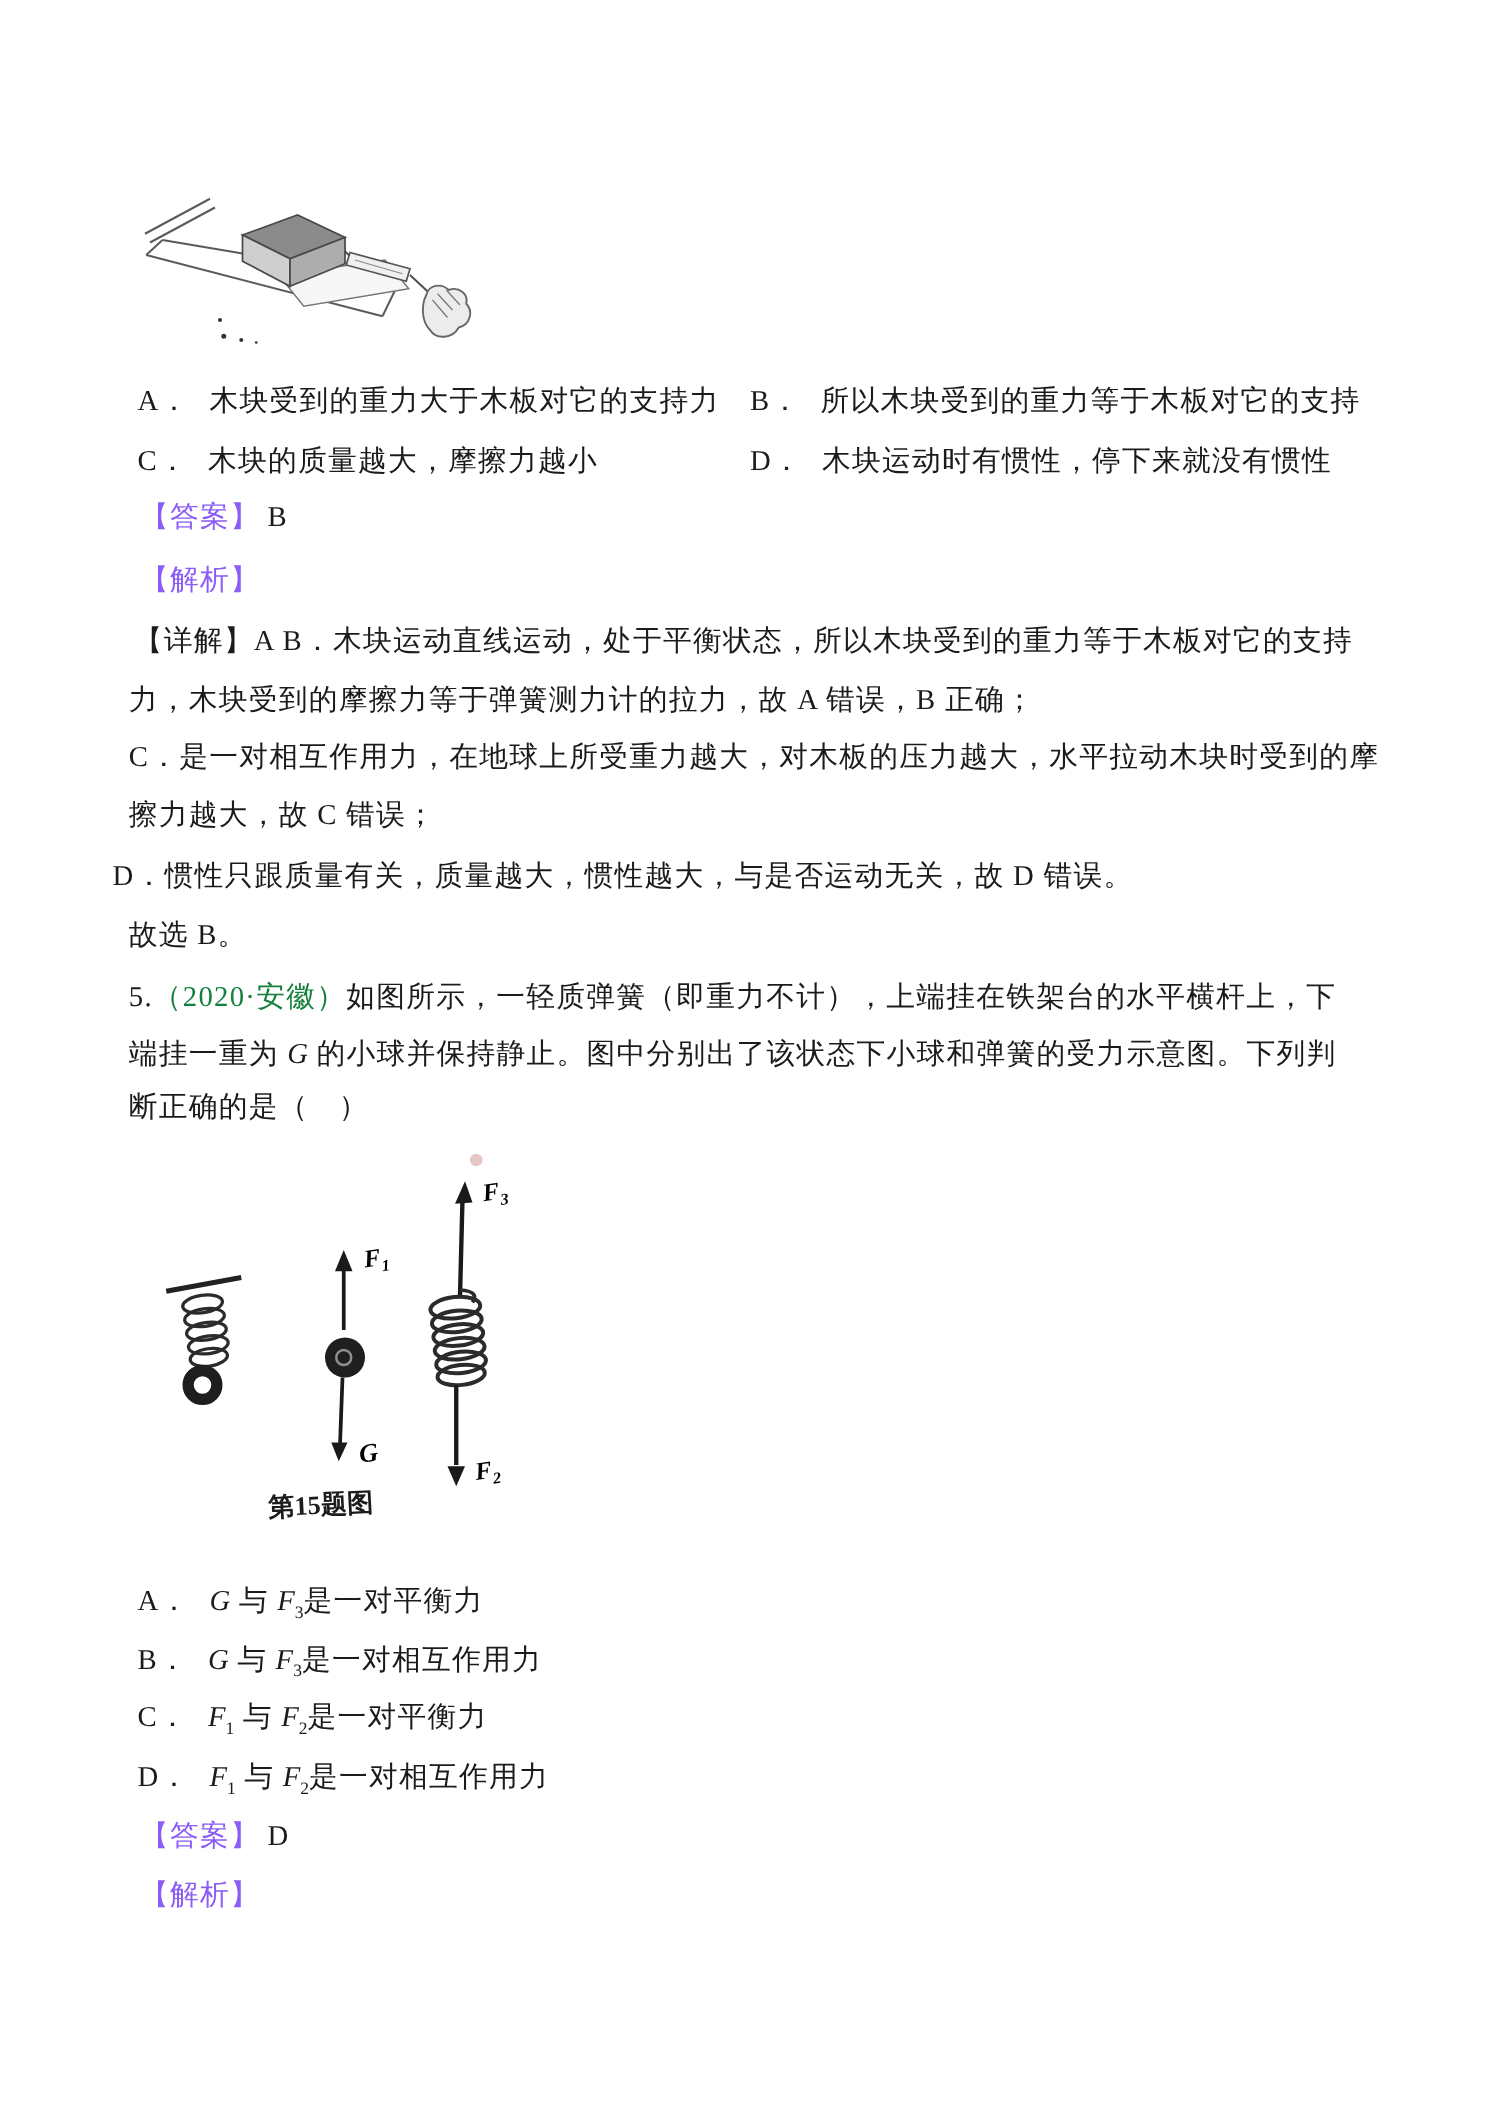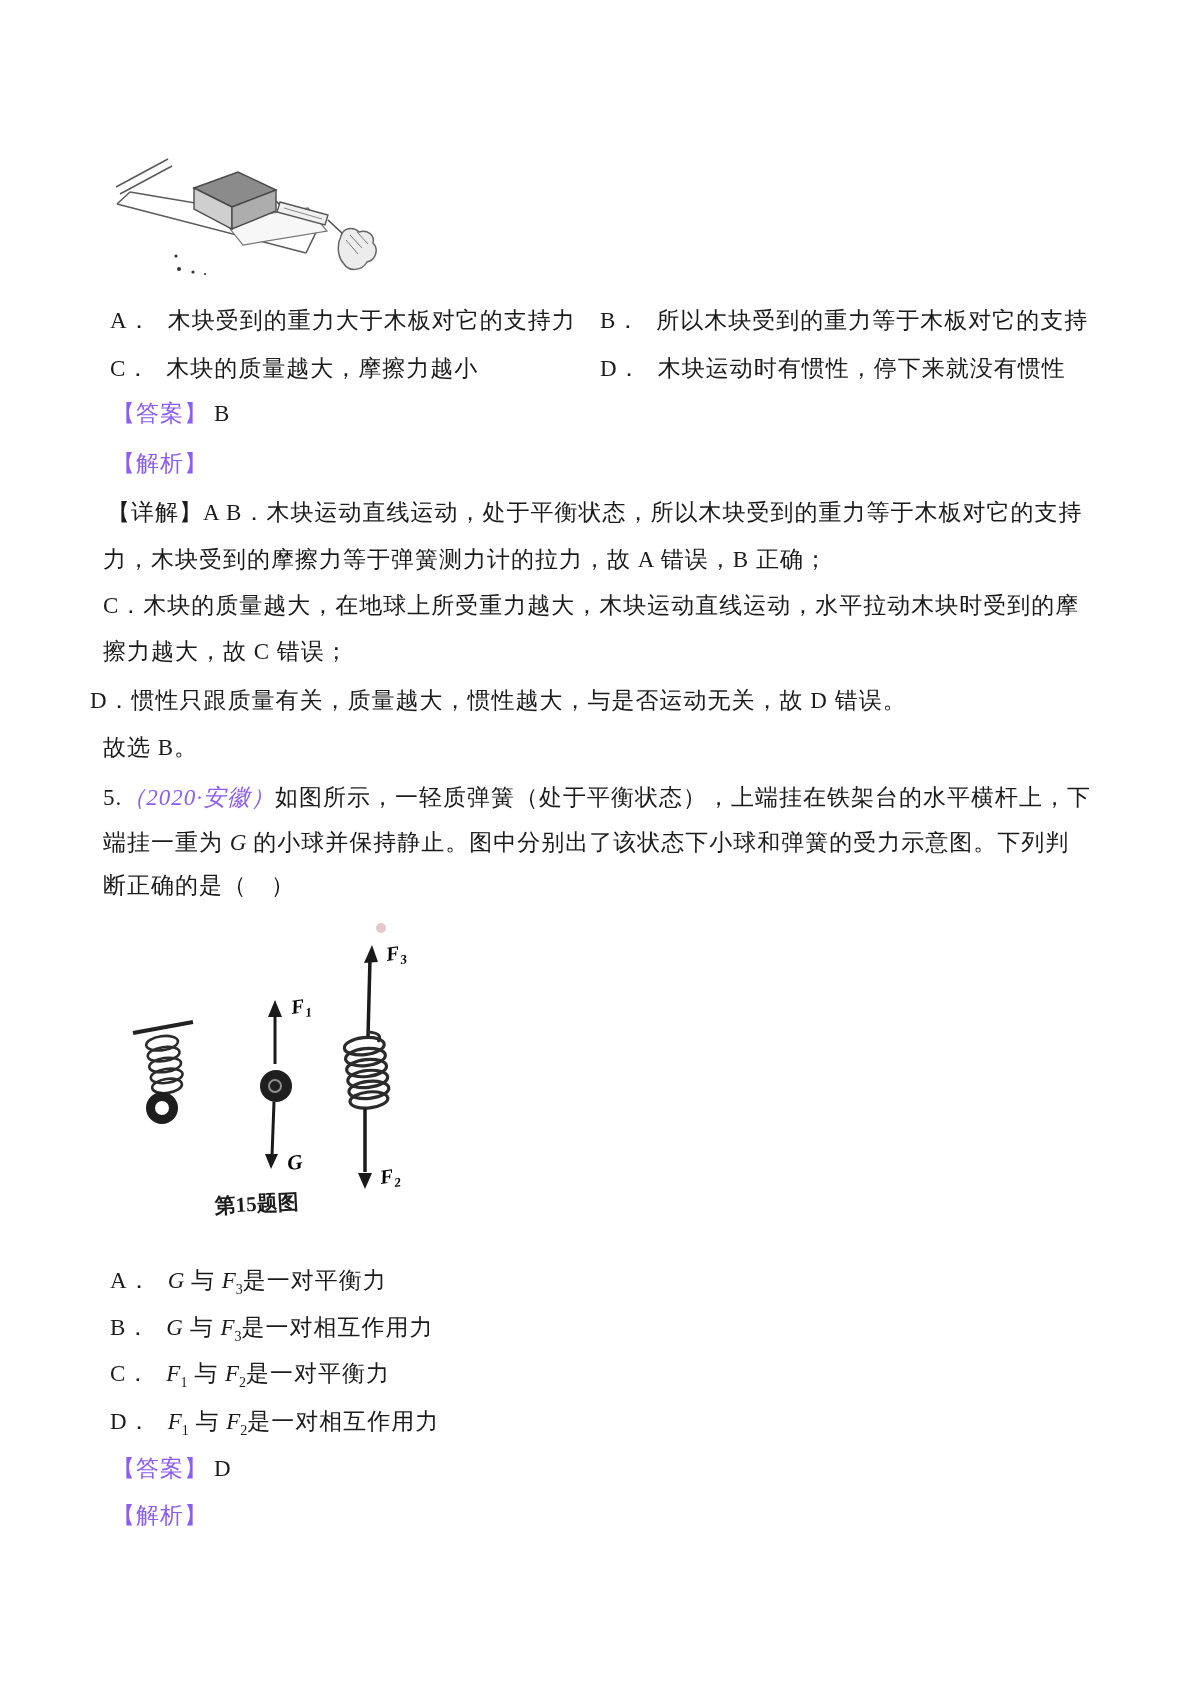--- a/index.html
+++ b/index.html
@@ -12,21 +12,21 @@
     overflow:hidden;
   }
   .line{
     position:absolute;
     font-size:23px;
     line-height:30px;
     letter-spacing:1px;
     white-space:nowrap;
   }
   .tag-blue{color:#8b5cf6;}
-  .red{color:#8b5cf6;font-style:italic;}
+  .red{color:#15803d;}
   .opt-label{margin-right:16px;}
   .it{font-style:italic;letter-spacing:0;}
   .sub{font-size:14px;vertical-align:-6px;letter-spacing:0;}
   .ans-letter{margin-left:6px;}
   svg text{font-family:"Liberation Serif","DejaVu Serif",serif;}
 </style>
 </head>
 <body>
 
 <div class="page">
@@ -80,27 +80,27 @@
   <div class="line" style="left:112px;top:399px">
     <span class="tag-blue">【答案】</span><span class="ans-letter">B</span>
   </div>
   <div class="line" style="left:112px;top:449px">
     <span class="tag-blue">【解析】</span>
   </div>
   <div class="line" style="left:107px;top:498px">
     <span>【详解】</span><span>A B．木块运动直线运动，处于平衡状态，所以木块受到的重力等于木板对它的支持</span>
   </div>
   <div class="line" style="left:103px;top:545px">力，木块受到的摩擦力等于弹簧测力计的拉力，故 A 错误，B 正确；</div>
-  <div class="line" style="left:103px;top:591px">C．木块的质量越大，在地球上所受重力越大，木块运动直线运动，水平拉动木块时受到的摩</div>
+  <div class="line" style="left:103px;top:591px">C．是一对相互作用力，在地球上所受重力越大，对木板的压力越大，水平拉动木块时受到的摩</div>
   <div class="line" style="left:103px;top:637px">擦力越大，故 C 错误；</div>
   <div class="line" style="left:90px;top:686px">D．惯性只跟质量有关，质量越大，惯性越大，与是否运动无关，故 D 错误。</div>
   <div class="line" style="left:103px;top:733px">故选 B。</div>
 
   <div class="line" style="left:103px;top:783px">
-    <span>5.</span><span class="red">（2020·安徽）</span><span>如图所示，一轻质弹簧（处于平衡状态），上端挂在铁架台的水平横杆上，下</span>
+    <span>5.</span><span class="red">（2020·安徽）</span><span>如图所示，一轻质弹簧（即重力不计），上端挂在铁架台的水平横杆上，下</span>
   </div>
   <div class="line" style="left:103px;top:828px">
     <span>端挂一重为 </span><span class="it">G</span><span> 的小球并保持静止。图中分别出了该状态下小球和弹簧的受力示意图。下列判</span>
   </div>
   <div class="line" style="left:103px;top:871px">断正确的是（　）</div>
 
   <svg style="position:absolute;left:115px;top:912px" width="330" height="315" viewBox="0 0 330 315">
 
     <g>
       <path d="M18,121 L78,110" stroke="#222" stroke-width="4"></path>

